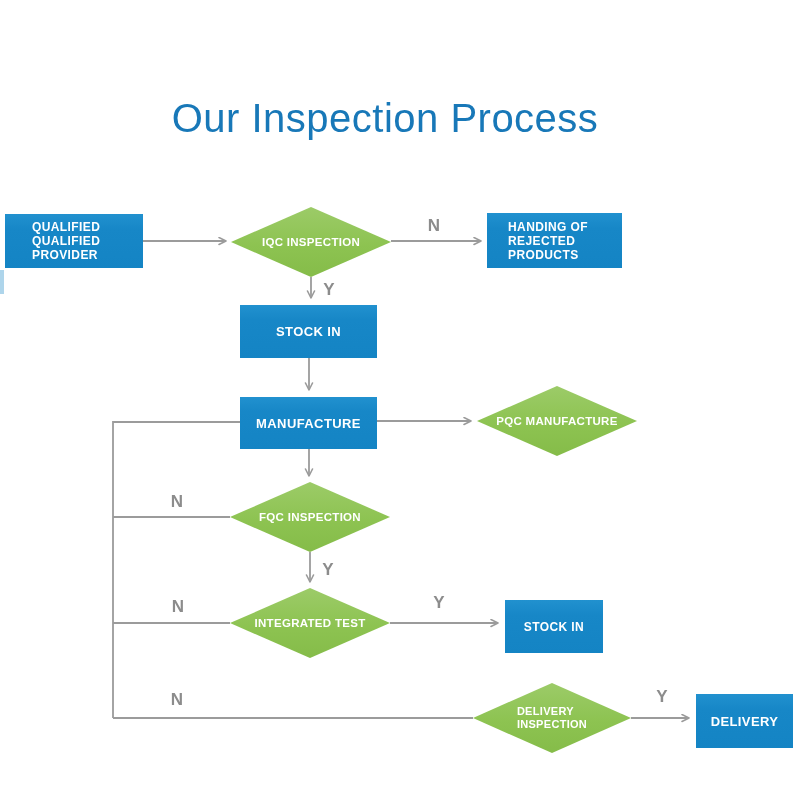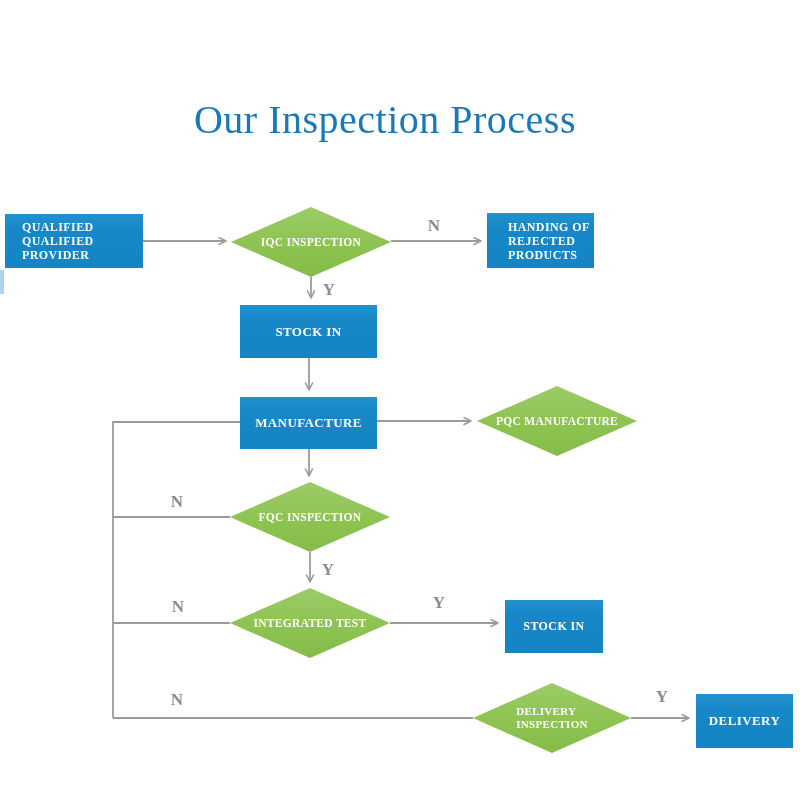--- a/index.html
+++ b/index.html
@@ -1,17 +1,17 @@
 <!DOCTYPE html>
 <html><head>
 <meta charset="utf-8">
 <style>
   html,body { margin:0; padding:0; background:#ffffff; }
   body { width:800px; height:800px; font-family:"Liberation Sans", sans-serif; }
-  .stage { position:relative; width:800px; height:800px; background:#ffffff; overflow:hidden;font-family:Liberation Serif, serif; }
+  .stage { position:relative; width:800px; height:800px; background:#ffffff; overflow:hidden; }
 
   .title {
     position:absolute; left:0; top:96; width:770px; top:96px;
     text-align:center; font-size:40px; font-weight:500;
     color:#1878b8; letter-spacing:0.5px;
   }
 
   svg.wires { position:absolute; left:0; top:0; z-index:1; }
 
   .box {
@@ -69,33 +69,33 @@
       <line x1="631" y1="718" x2="689" y2="718" marker-end="url(#arr)"></line>
       <polyline points="240,422 113,422 113,718"></polyline>
       <line x1="230" y1="517" x2="113" y2="517"></line>
       <line x1="230" y1="623" x2="113" y2="623"></line>
       <line x1="473" y1="718" x2="113" y2="718"></line>
     </g>
   </svg>
 
   <div class="edge-artifact"></div>
 
-  <div class="box multiline" style="left:5px; top:214px; width:138px; height:54px; padding-left:17px;">
+  <div class="box multiline" style="left:5px; top:214px; width:138px; height:54px; padding-left:27px;">
     <div>
       <div>QUALIFIED</div>
       <div>QUALIFIED</div>
       <div>PROVIDER</div>
     </div>
   </div>
 
   <div class="diamond" style="left:231px; top:207px; width:160px; height:70px;">
     <span>IQC INSPECTION</span>
   </div>
 
-  <div class="box multiline" style="left:487px; top:213px; width:107px; height:55px; padding-left:21px;">
+  <div class="box multiline" style="left:487px; top:213px; width:135px; height:55px; padding-left:21px;">
     <div>
       <div>HANDING OF</div>
       <div>REJECTED</div>
       <div>PRODUCTS</div>
     </div>
   </div>
 
   <div class="box" style="left:240px; top:305px; width:137px; height:53px;">
     <span>STOCK IN</span>
   </div>

